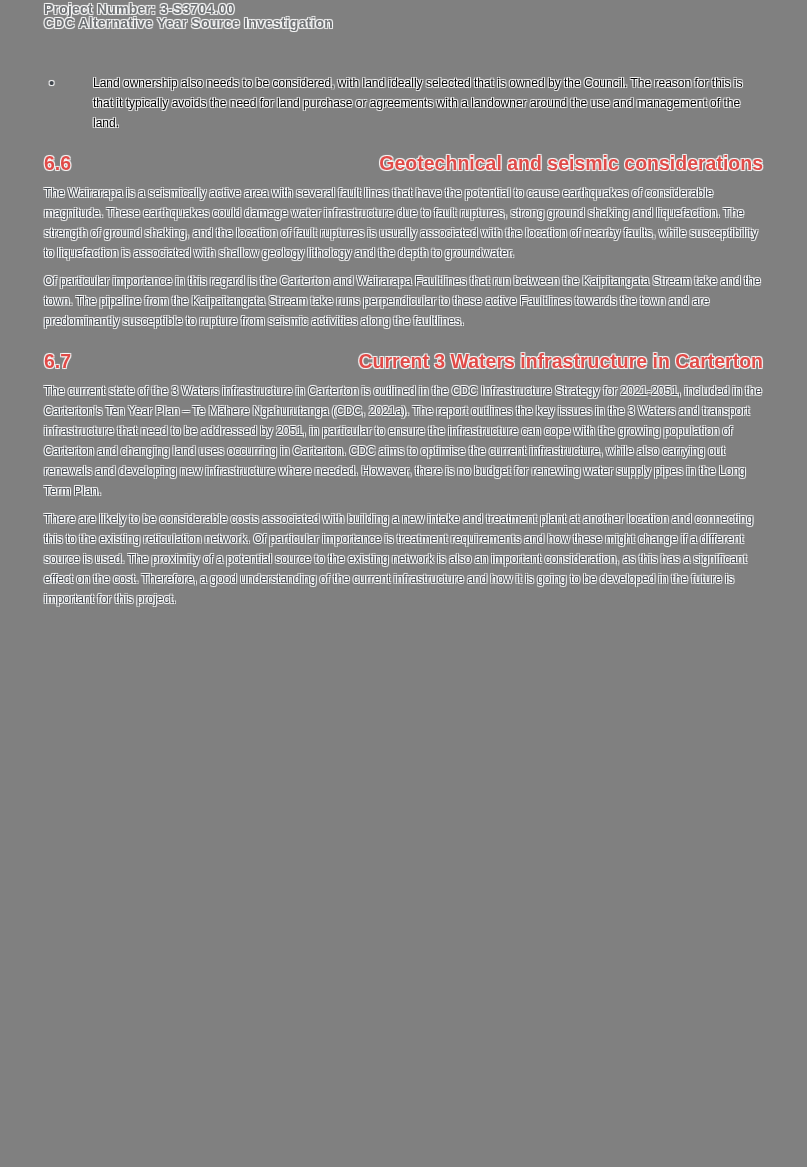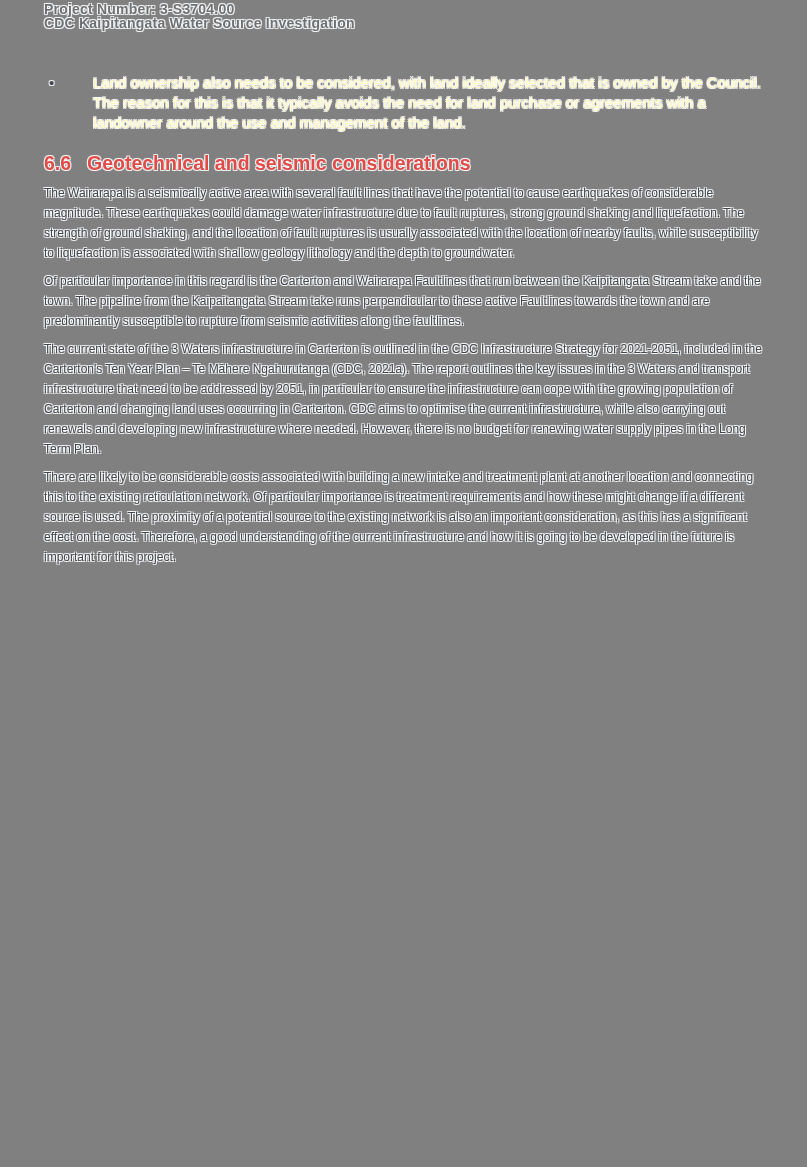--- a/index.html
+++ b/index.html
@@ -46,65 +46,69 @@
   .marker {
     box-sizing: border-box;
     width: 49px;
     padding-left: 5px;
     font-size: 15px;
     line-height: 20px;
     color: #40464d;
   }
   .li-text {
     flex: 1;
-    font-size: 15px;
+    font-size: 12px;
     line-height: 20px;
-    color: #fef9c3;
+    color: #000000;
   }
   .sec-heading {
     display: flex;
     margin: 18px 0 8px 0;
     font-size: 19.5px;
     font-weight: bold;
     line-height: 24px;
     color: #e04b48;
   }
   .sec-num { width: 43px; flex: none; }
-  .sec-title { flex: 1; }
+  .sec-title { flex: 1; text-align: right; }
   .body-para {
     margin: 0 0 8px 0;
     font-size: 12px;
     line-height: 20px;
     color: #40464d;
   }
 </style>
 </head>
 <body>
 
 <div class="page">
 
   <header class="page-header">
     <div class="hdr-line halo">Project Number: 3-S3704.00</div>
-    <div class="hdr-line halo">CDC Kaipitangata Water Source Investigation</div>
+    <div class="hdr-line halo">CDC Alternative Year Source Investigation</div>
   </header>
 
   <ul class="bullets">
     <li>
       <span class="marker halo">•</span>
       <span class="li-text halo">Land ownership also needs to be considered, with land ideally selected that is owned by the Council. The reason for this is that it typically avoids the need for land purchase or agreements with a landowner around the use and management of the land.</span>
     </li>
   </ul>
 
   <section>
     <h2 class="sec-heading halo">
       <span class="sec-num">6.6</span>
       <span class="sec-title">Geotechnical and seismic considerations</span>
     </h2>
     <p class="body-para halo">The Wairarapa is a seismically active area with several fault lines that have the potential to cause earthquakes of considerable magnitude. These earthquakes could damage water infrastructure due to fault ruptures, strong ground shaking and liquefaction. The strength of ground shaking, and the location of fault ruptures is usually associated with the location of nearby faults, while susceptibility to liquefaction is associated with shallow geology lithology and the depth to groundwater.</p>
     <p class="body-para halo">Of particular importance in this regard is the Carterton and Wairarapa Faultlines that run between the Kaipitangata Stream take and the town. The pipeline from the Kaipaitangata Stream take runs perpendicular to these active Faultlines towards the town and are predominantly susceptible to rupture from seismic activities along the faultlines.</p>
   </section>
 
   <section>
+    <h2 class="sec-heading halo">
+      <span class="sec-num">6.7</span>
+      <span class="sec-title">Current 3 Waters infrastructure in Carterton</span>
+    </h2>
     <p class="body-para halo">The current state of the 3 Waters infrastructure in Carterton is outlined in the CDC Infrastructure Strategy for 2021-2051, included in the Carterton's Ten Year Plan – Te Māhere Ngahurutanga (CDC, 2021a). The report outlines the key issues in the 3 Waters and transport infrastructure that need to be addressed by 2051, in particular to ensure the infrastructure can cope with the growing population of Carterton and changing land uses occurring in Carterton. CDC aims to optimise the current infrastructure, while also carrying out renewals and developing new infrastructure where needed. However, there is no budget for renewing water supply pipes in the Long Term Plan.</p>
     <p class="body-para halo">There are likely to be considerable costs associated with building a new intake and treatment plant at another location and connecting this to the existing reticulation network. Of particular importance is treatment requirements and how these might change if a different source is used. The proximity of a potential source to the existing network is also an important consideration, as this has a significant effect on the cost. Therefore, a good understanding of the current infrastructure and how it is going to be developed in the future is important for this project.</p>
   </section>
 
 </div>
 
 </body></html>

